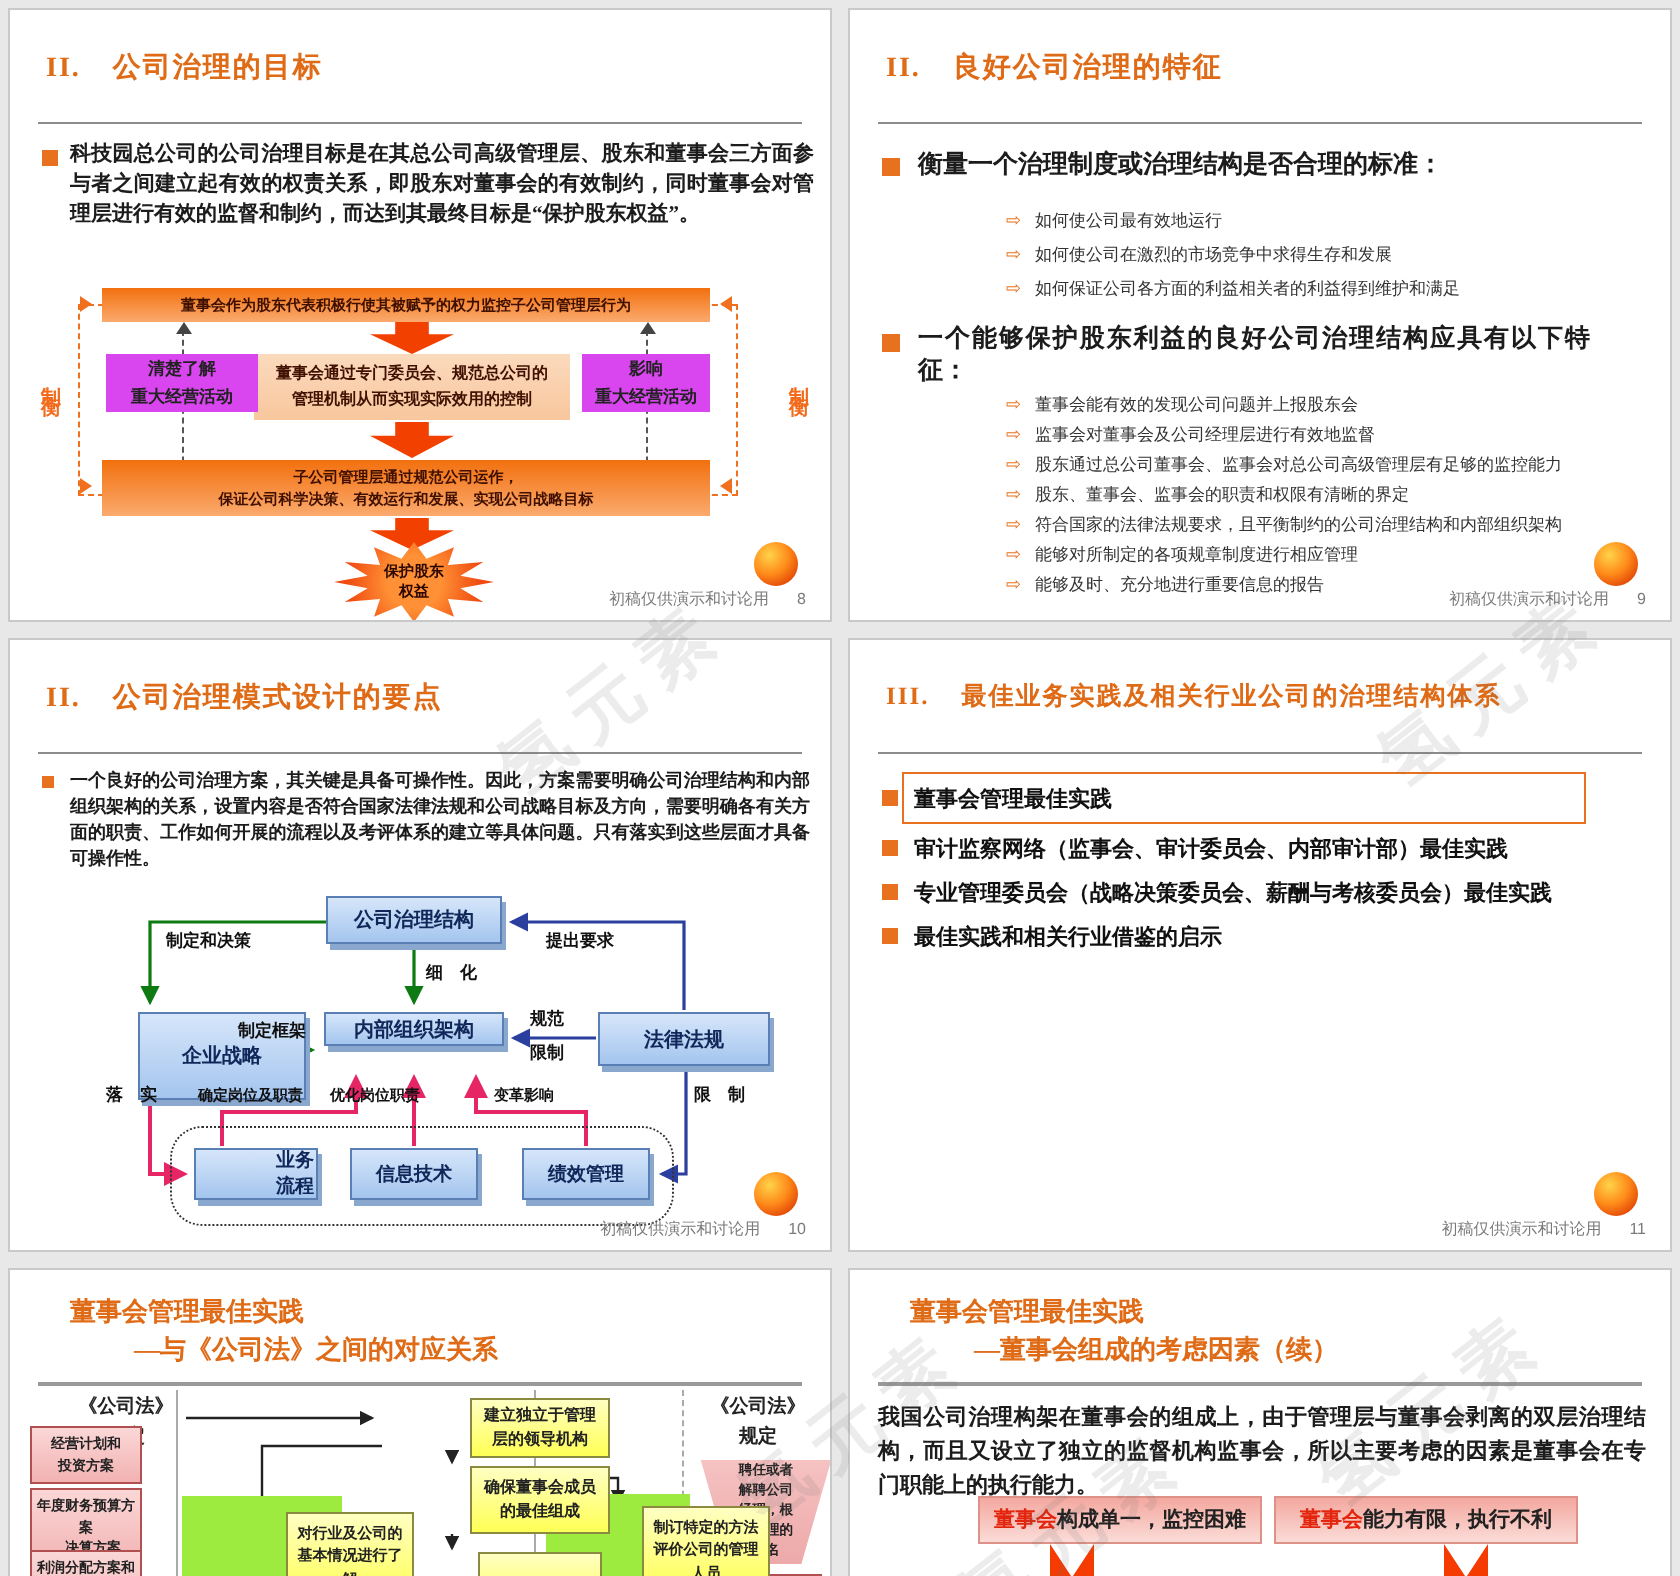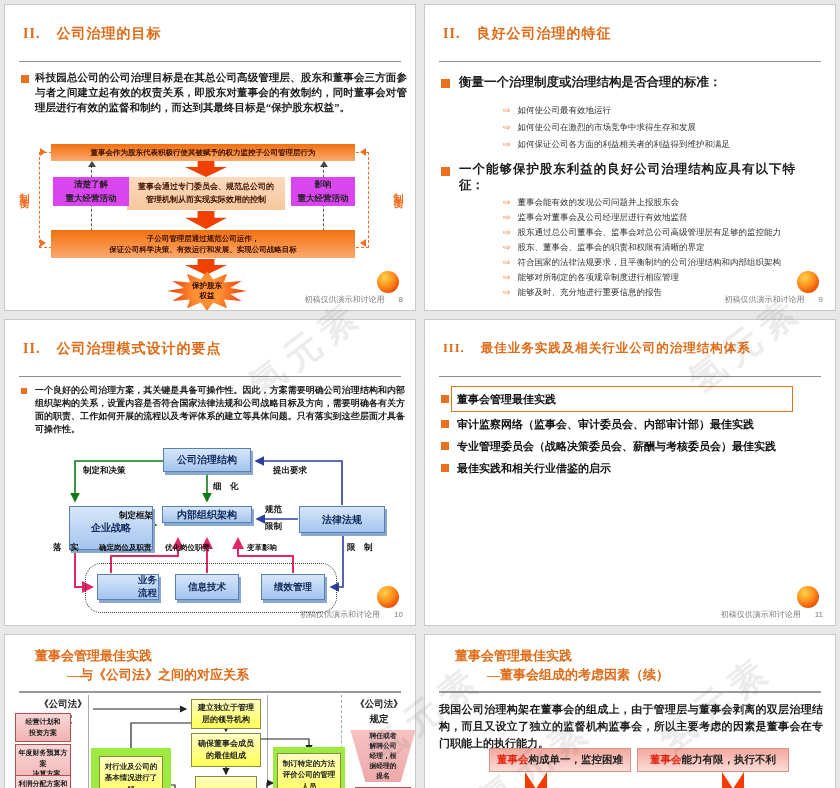--- a/index.html
+++ b/index.html
@@ -44,21 +44,21 @@
   .itm-box{position:absolute;left:26px;top:66px;width:340px;height:24px;border:1px solid #e8711f;}
   
   .colh{position:absolute;font-size:9.5px;font-weight:bold;color:#222;text-align:center;
     white-space:pre-line;line-height:1.6;}
   .vln{position:absolute;width:0;top:60px;bottom:0;border-left:1px solid #aaa;}
   .pbox{position:absolute;left:10px;width:56px;background:linear-gradient(180deg,#fbd7d7,#f2b2b2);
     border:1px solid #b05050;font-size:7px;font-weight:bold;text-align:center;color:#222;
     padding:3px 1px;white-space:pre-line;line-height:1.5;box-sizing:border-box;}
   .ybox{position:absolute;background:linear-gradient(180deg,#ffffc2,#ffff55);border:1px solid #8a8a40;
     font-size:8px;font-weight:bold;color:#222;display:flex;align-items:center;justify-content:center;
-    text-align:center;white-space:pre-line;line-height:1.5;box-sizing:border-box;z-index:2;}
+    text-align:center;white-space:pre-line;line-height:1.5;box-sizing:border-box;z-index:2;margin-left:44px;}
   .gpanel{position:absolute;background:#9deb3f;}
   .trap{position:absolute;background:linear-gradient(180deg,#f6c2c2,#eda9a9);
     clip-path:polygon(2% 0,98% 0,76% 100%,24% 100%);font-size:6.8px;font-weight:bold;color:#222;
     display:flex;align-items:center;justify-content:center;text-align:center;white-space:pre-line;line-height:1.5;}
   
   .pinkbar{position:absolute;height:24px;background:linear-gradient(180deg,#f3a89f,#fbdcd8);
     border:1px solid #dd9187;display:flex;align-items:center;justify-content:center;
     font-size:10.5px;font-weight:bold;color:#222;box-sizing:border-box;}
   .pinkbar .em{color:#e3250e;}
   .ribbon{position:absolute;width:22px;height:44px;background:#f63b00;

